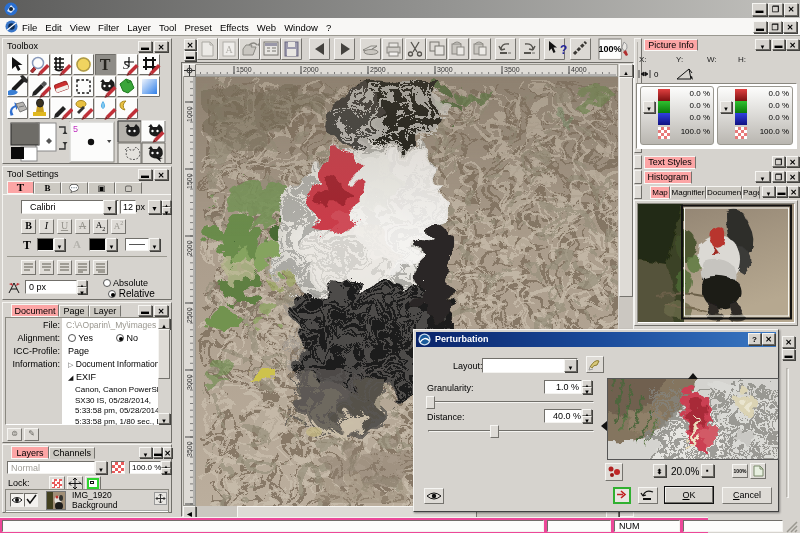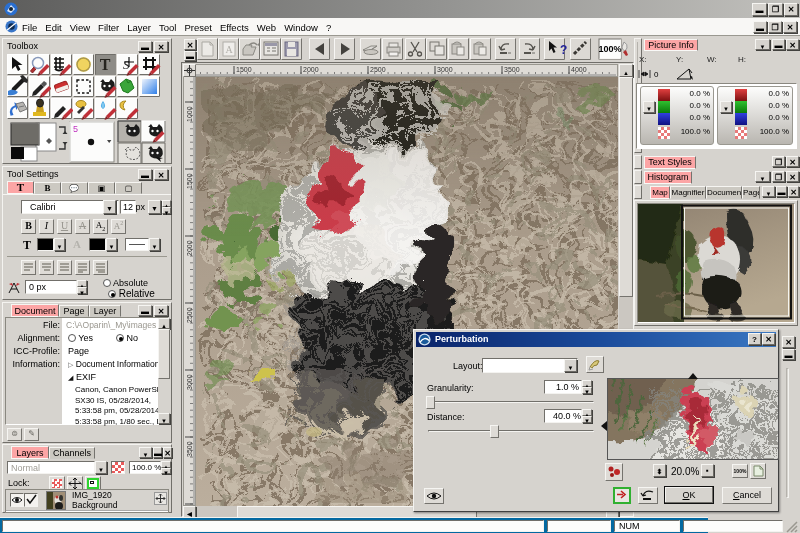--- a/index.html
+++ b/index.html
@@ -786,21 +786,21 @@
     <rect x="46.5" y="4" width="104" height="108" fill="none" stroke="#f5f5f0" stroke-width="1"></rect>
    </svg>
   </div>
  </div>
 </div>
 
 <div class="wb ab" style="left:782px;top:336px;width:13px;height:12px"><span style="position:relative;top:1px">✕</span></div>
 <div class="wb ab" style="left:782px;top:349px;width:13px;height:11px"><span style="position:relative;top:1px">▬</span></div>
 <div class="ab" style="left:786px;top:368px;width:3px;height:130px;border:1px solid;border-color:#b5b2ac #f4f3f0 #f4f3f0 #b5b2ac"></div>
 
-<div class="ab" style="left:0;top:517px;width:708px;height:16px;background:#0369a1;border-top:1px solid #f4f3f0">
+<div class="ab" style="left:0;top:517px;width:708px;height:16px;background:#ec4899;border-top:1px solid #f4f3f0">
  <div class="ab s" style="left:2px;top:2px;width:542px;height:12px;background:#fdfdfc"></div>
  <div class="ab s" style="left:547px;top:2px;width:64px;height:12px;background:#fdfdfc"></div>
  <div class="ab s" style="left:614px;top:2px;width:66px;height:12px;background:#fdfdfc;font-size:9px;padding:0 4px">NUM</div>
  <div class="ab s" style="left:683px;top:2px;width:100px;height:12px;background:#fdfdfc"></div>
  <svg class="ab" style="left:786px;top:3px" width="12" height="12">
       <path d="M11 1 L1 11 M11 5 L5 11 M11 9 L9 11" stroke="#9a9890" stroke-width="1.5"></path>
     </svg>
 </div>
 
 <div class="ab" style="left:413px;top:329px;width:366px;height:183px;background:#d6d3ce;border:1px solid;border-color:#f4f3f0 #404040 #404040 #f4f3f0;box-shadow:1px 1px 2px rgba(0,0,0,0.4)">

